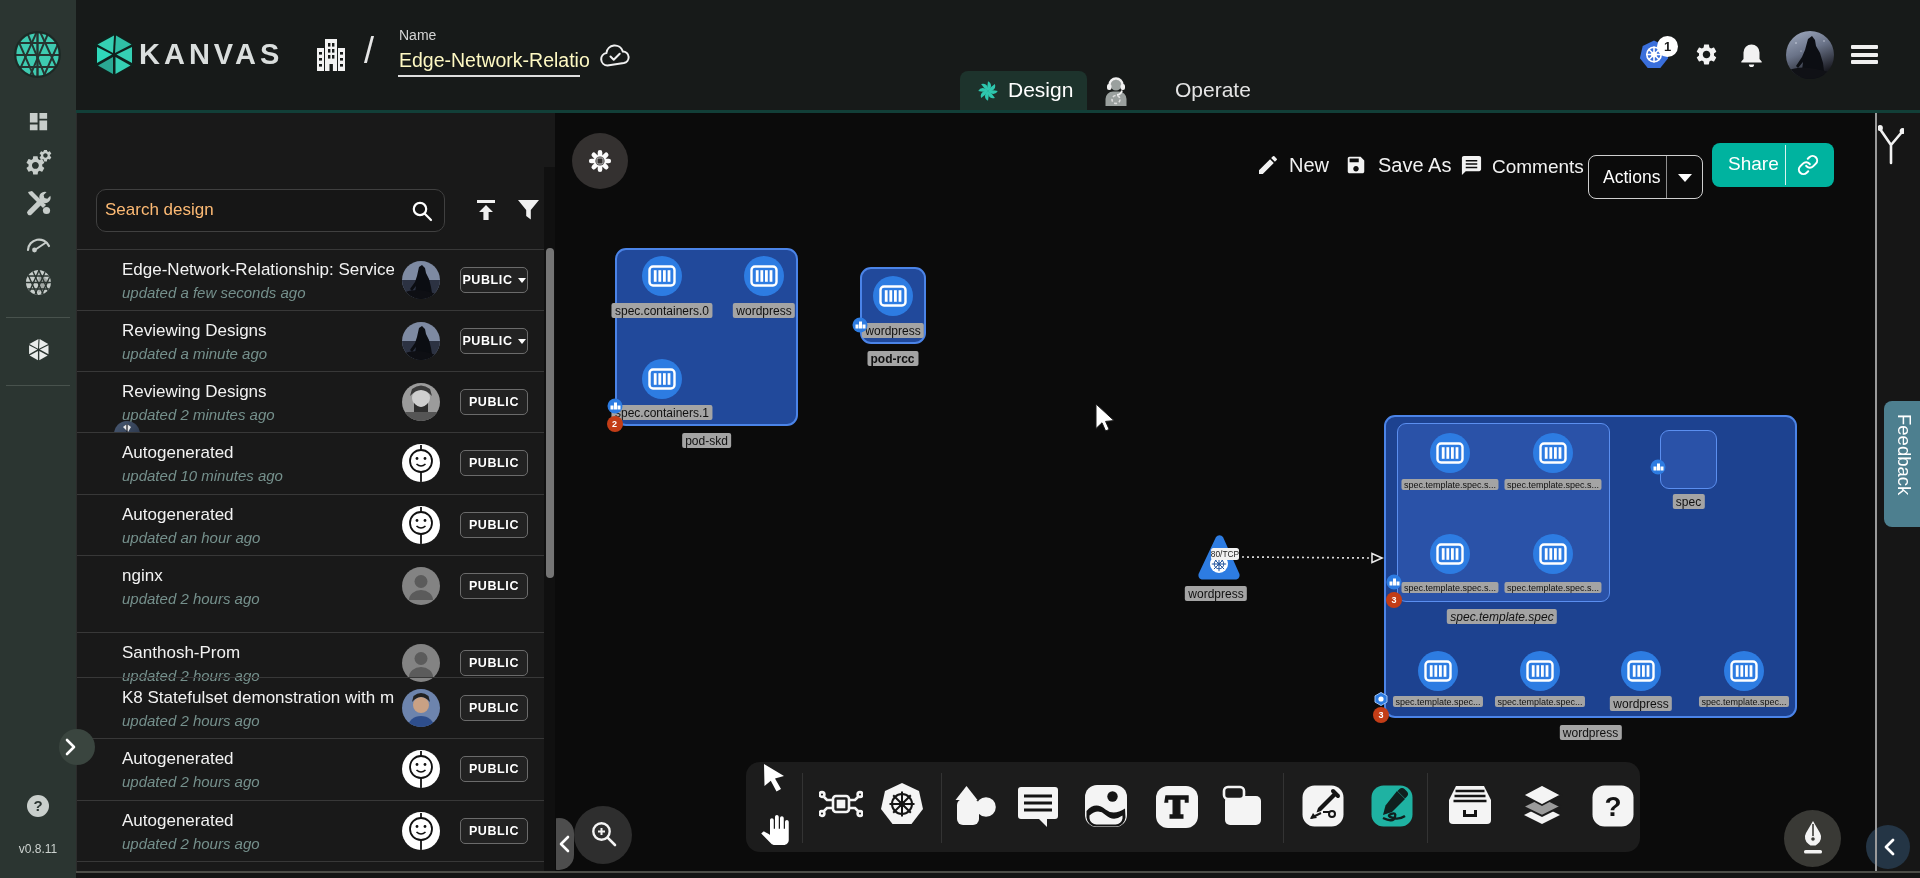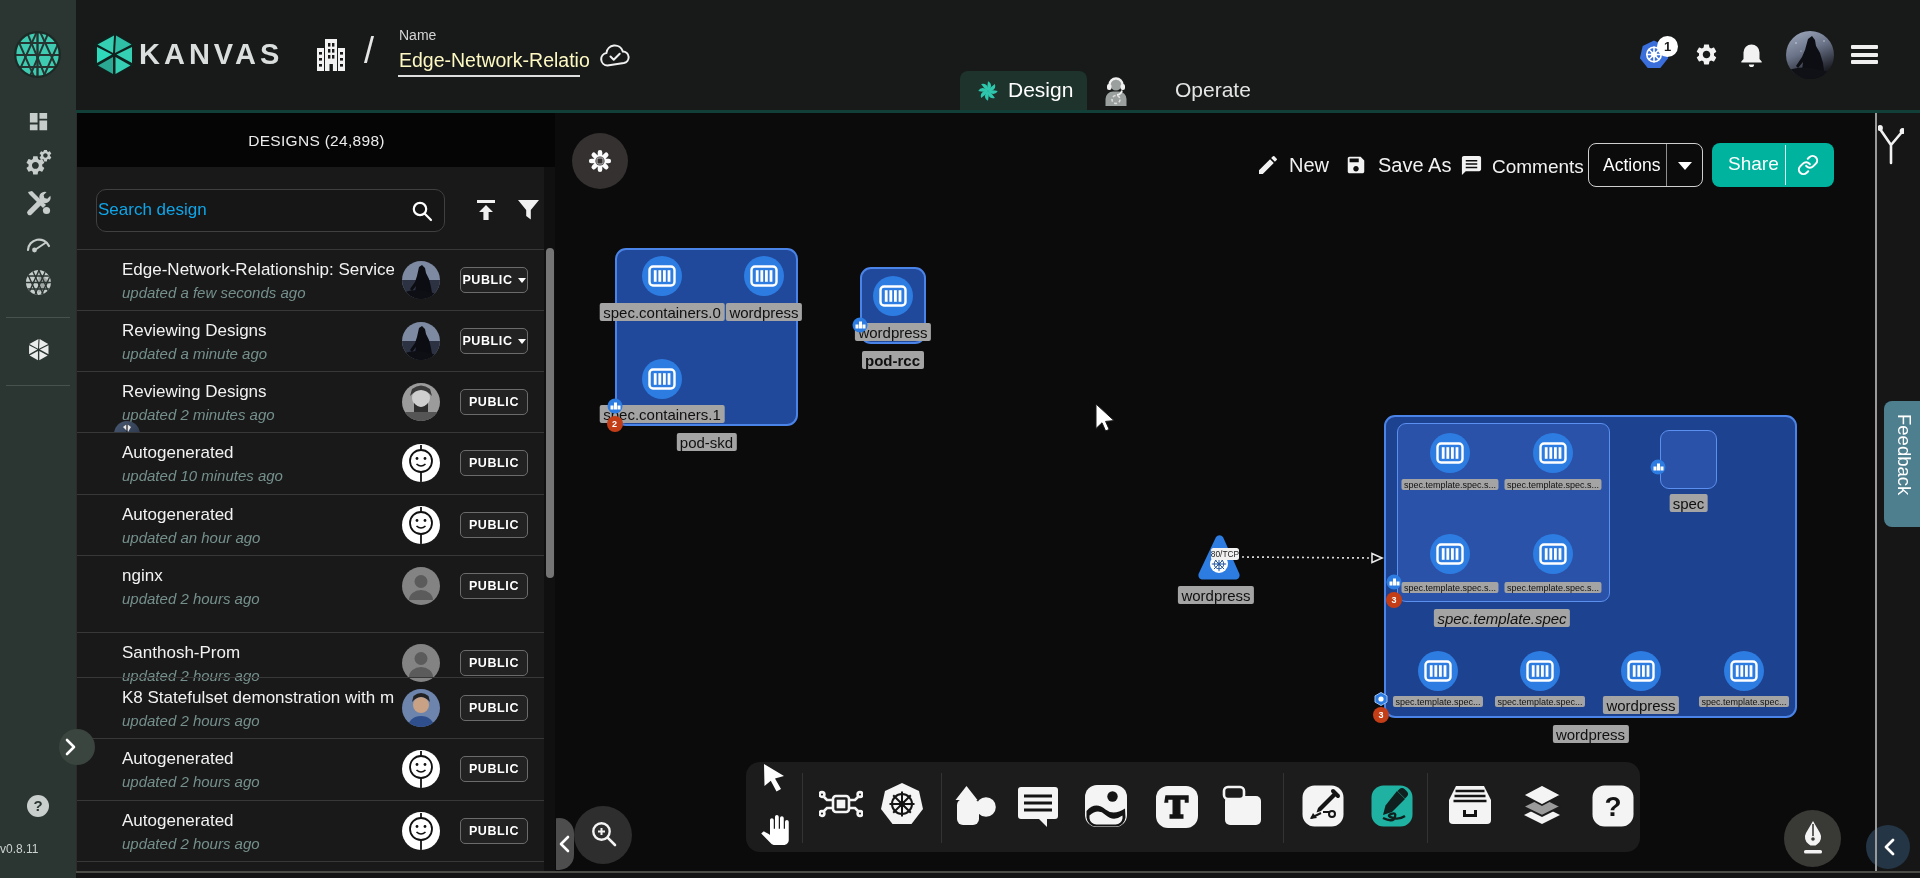--- a/index.html
+++ b/index.html
@@ -15,21 +15,21 @@
   #panel { left:76px; top:113px; width:479px; height:758px; background:#191919; border-left:1px solid #2c2c2c; overflow:hidden; z-index:5;}
   .row { position:absolute; left:0; width:479px; height:61px; border-top:1px solid #383838; }
   .rtitle { position:absolute; left:45px; top:10px; font-size:17px; color:#f2f2f2; white-space:nowrap; width:272px; overflow:hidden;}
   .rsub { position:absolute; left:45px; top:34px; font-size:15px; font-style:italic; color:#75908c; }
   .ravatar { position:absolute; left:325px; top:11px; width:38px; height:38px; border-radius:50%; overflow:hidden; }
   .rbtn { position:absolute; left:383px; top:17px; width:68px; height:26px; border:1px solid #6b6b6b; border-radius:5px;
      background:#222; color:#fff; font-size:12.5px; font-weight:bold; letter-spacing:0.6px; text-align:center; line-height:24px;}
   .caret { display:inline-block; width:0; height:0; border-left:4.5px solid transparent; border-right:4.5px solid transparent; border-top:5px solid #fff; vertical-align:middle; margin-left:5px; margin-bottom:1px;}
   
   #canvas { left:556px; top:113px; width:1319px; height:758px; background:#0b0b0b; overflow:hidden; z-index:4; }
-  .badge-label { position:absolute; background:#a4a4a4; color:#101010; font-size:15px; padding:0.5px 3.5px; border-radius:2px; white-space:nowrap; transform:translateX(-50%); }
+  .badge-label { position:absolute; background:#a4a4a4; color:#101010; font-size:12px; padding:0.5px 3.5px; border-radius:2px; white-space:nowrap; transform:translateX(-50%); }
   .bs { font-size:9px !important; padding:0.5px 2.5px !important; }
   .node-circle { position:absolute; width:40px; height:40px; border-radius:50%; background:#2d7ce2; transform:translate(-50%,-50%); }
   .minibadge { position:absolute; width:15px; height:15px; border-radius:50%; transform:translate(-50%,-50%); }
   .redbadge { position:absolute; width:16px; height:16px; border-radius:50%; background:#c33d17; color:#fff; font-size:9px; font-weight:bold; text-align:center; line-height:16px; transform:translate(-50%,-50%); }
   
   #rail { left:1876px; top:113px; width:44px; height:758px; background:#161616; z-index:6; }
   #vdivider { left:1874.5px; top:111px; width:2px; height:760px; background:#9a9a9a; z-index:7; }
   #bottomline { left:76px; top:871px; width:1844px; height:2px; background:#4e4e49; z-index:40; }
   #bottomdark { left:76px; top:873px; width:1844px; height:5px; background:#141414; z-index:39; }
   .vt { writing-mode:vertical-rl; }
@@ -146,25 +146,22 @@
           <circle cx="15" cy="20" r="0.6" fill="#cfd5e2"></circle>
           <circle cx="38" cy="10" r="0.7" fill="#cfd5e2"></circle>
       </g>
     </svg>
 
     <div class="abs" style="left:1775px; top:45px; width:27px; height:4px; background:#f0f0f0; border-radius:1px;"></div>
     <div class="abs" style="left:1775px; top:52.5px; width:27px; height:4px; background:#f0f0f0; border-radius:1px;"></div>
     <div class="abs" style="left:1775px; top:60px; width:27px; height:4px; background:#f0f0f0; border-radius:1px;"></div>
   </div>
   <div class="abs" id="panel">
-    <div class="abs" style="left:0; top:0; width:479px; height:54px; background:#050505;">
-      <div style="text-align:center; font-size:15.5px; color:#ececec; letter-spacing:0.3px; margin-top:19px;">DESIGNS (24,898)</div>
-    </div>
     <div class="abs" style="left:19px; top:76px; width:349px; height:43px; background:#161616; border:1.5px solid #404040; border-radius:10px;">
-      <div style="margin:10px 0 0 1px; font-size:17px; color:#0ea5e9;">Search design</div>
+      <div style="margin:10px 0 0 8px; font-size:17px; color:#fdba74;">Search design</div>
       <svg class="abs" style="right:11px; top:10px;" width="22" height="22" viewBox="0 0 22 22">
         <circle cx="9" cy="9" r="6.2" fill="none" stroke="#fff" stroke-width="2.2"></circle>
         <path d="M13.8 13.8 L20 20" stroke="#fff" stroke-width="2.2" stroke-linecap="round"></path>
       </svg>
     </div>
     <svg class="abs" style="left:398px; top:86px;" width="22" height="22" viewBox="0 0 22 22" fill="#f0f0f0">
       <rect x="2" y="1" width="18" height="3"></rect>
       <path d="M11 6 l7 7 h-4.4 v8 h-5.2 v-8 H4 z"></path>
     </svg>
     <svg class="abs" style="left:440px; top:86px;" width="23" height="22" viewBox="0 0 23 22" fill="#f0f0f0">
@@ -324,21 +321,21 @@
       <path d="M17 3H5c-1.11 0-2 .9-2 2v14c0 1.1.89 2 2 2h14c1.1 0 2-.9 2-2V7l-4-4zm-5 16c-1.66 0-3-1.34-3-3s1.34-3 3-3 3 1.34 3 3-1.34 3-3 3zm3-10H5V5h10v4z"></path>
     </svg>
     <div class="abs" style="left:822px; top:41px; font-size:20px; color:#f2f2f2;">Save As</div>
     <svg class="abs" style="left:904px; top:41px;" width="23" height="23" viewBox="0 0 24 24" fill="#f2f2f2">
       <path d="M20 2H4c-1.1 0-2 .9-2 2v18l4-4h14c1.1 0 2-.9 2-2V4c0-1.1-.9-2-2-2z"></path>
       <g stroke="#0b0b0b" stroke-width="1.6">
           <path d="M6 7h12 M6 10.5h12 M6 14h12"></path>
         </g>
     </svg>
     <div class="abs" style="left:936px; top:43px; font-size:19px; color:#f2f2f2;">Comments</div>
-    <div class="abs" style="left:1032px; top:30px; width:115px; height:44px; border:1px solid #cfcfcf; border-radius:8px;">
+    <div class="abs" style="left:1032px; top:42px; width:115px; height:44px; border:1px solid #cfcfcf; border-radius:8px;">
       <div class="abs" style="left:14px; top:11px; font-size:17.5px; color:#fff;">Actions</div>
       <div class="abs" style="left:77px; top:0; width:1px; height:42px; background:#8f8f8f;"></div>
       <div class="abs" style="left:89px; top:18px; width:0; height:0; border-left:7px solid transparent; border-right:7px solid transparent; border-top:8px solid #fff;"></div>
     </div>
     <div class="abs" style="left:1156px; top:30px; width:122px; height:44px; background:#00b39f; border-radius:8px;">
       <div class="abs" style="left:16px; top:10px; font-size:19px; color:#fff;">Share</div>
       <div class="abs" style="left:73px; top:2px; width:1px; height:40px; background:#d9f3ef;"></div>
       <svg class="abs" style="left:85px; top:11px;" width="22" height="22" viewBox="0 0 24 24" fill="none" stroke="#fff" stroke-width="2.2" stroke-linecap="round">
         <path d="M10 13a5 5 0 0 0 7.54.54l3-3a5 5 0 0 0-7.07-7.07l-1.72 1.71"></path>
         <path d="M14 11a5 5 0 0 0-7.54-.54l-3 3a5 5 0 0 0 7.07 7.07l1.71-1.71"></path>
@@ -744,21 +741,21 @@
       <polygon points="5,33.5 20,25 20,42" fill="#e9eceb"></polygon>
       <polygon points="22.5,25 37.5,33.5 22.5,42" fill="#e9eceb"></polygon>
     </svg>
 
     <div class="abs" style="left:59px; top:729px; width:36px; height:36px; border-radius:50%; background:#3a453f;"></div>
     <svg class="abs" style="left:64px; top:738px;" width="12" height="18" viewBox="0 0 12 18">
       <path d="M3 2 l7 7 l-7 7" fill="none" stroke="#fff" stroke-width="2.6" stroke-linecap="round" stroke-linejoin="round"></path>
     </svg>
 
     <div class="abs" style="left:27px; top:795px; width:22px; height:22px; border-radius:50%; background:#c9cfcc; color:#2b3531; font-weight:bold; font-size:15px; text-align:center; line-height:22px;">?</div>
-    <div class="abs" style="left:0; top:842px; width:76px; font-size:12px; color:#ccd2cf;">v0.8.11</div>
+    <div class="abs" style="left:0; top:842px; width:76px; text-align:center; font-size:12px; color:#ccd2cf;">v0.8.11</div>
   </div>
   <div class="abs" id="vdivider"></div>
   <div class="abs" style="left:76px; top:110px; width:1844px; height:3px; background:#123f38; z-index:8;"></div>
   <div class="abs" id="bottomline"></div>
   <div class="abs" id="bottomdark"></div>
   <div class="abs" id="feedback" style="left:1884px; top:401px; width:40px; height:126px; background:#4d7f8f; border-radius:8px 0 0 8px; z-index:50;">
     <div class="vt" style="color:#fff; font-size:18.5px; margin-top:13px; margin-left:9px;">Feedback</div>
   </div>
 </div>
 

